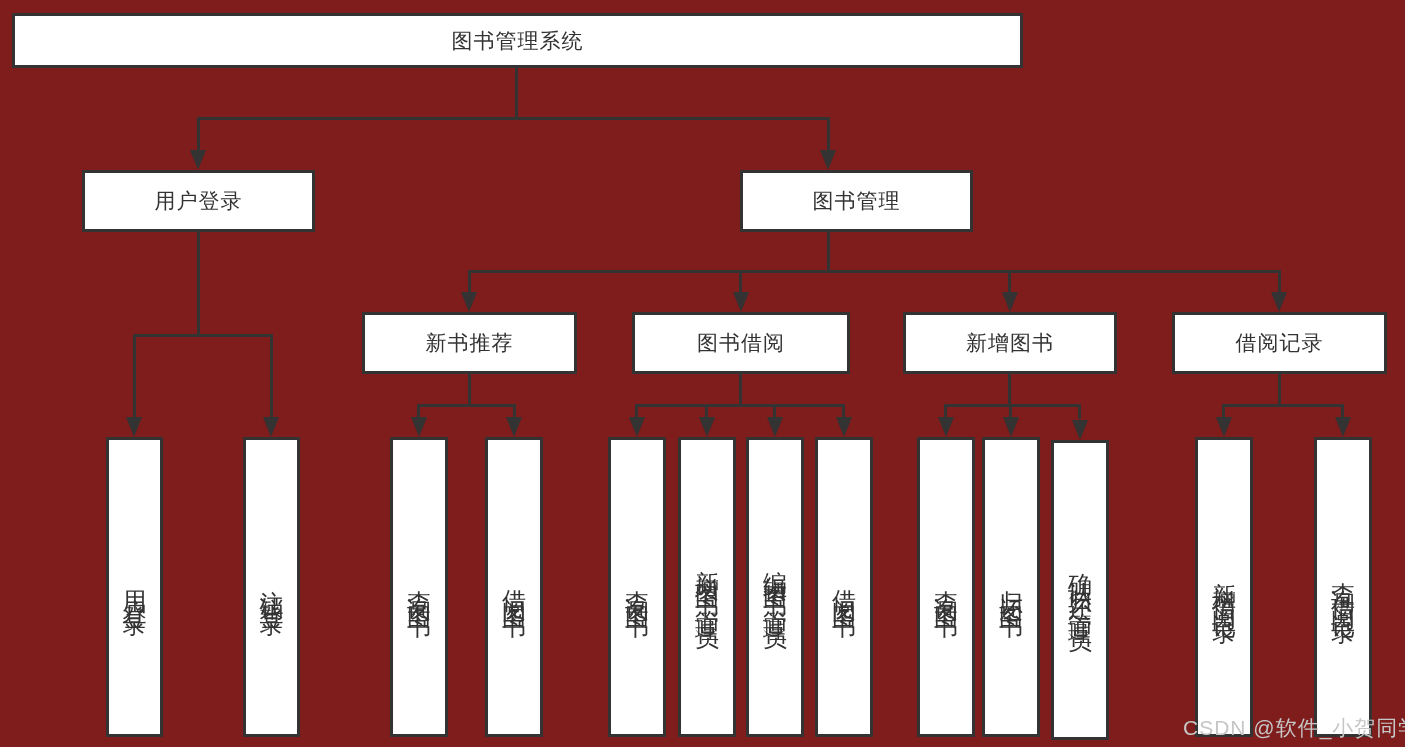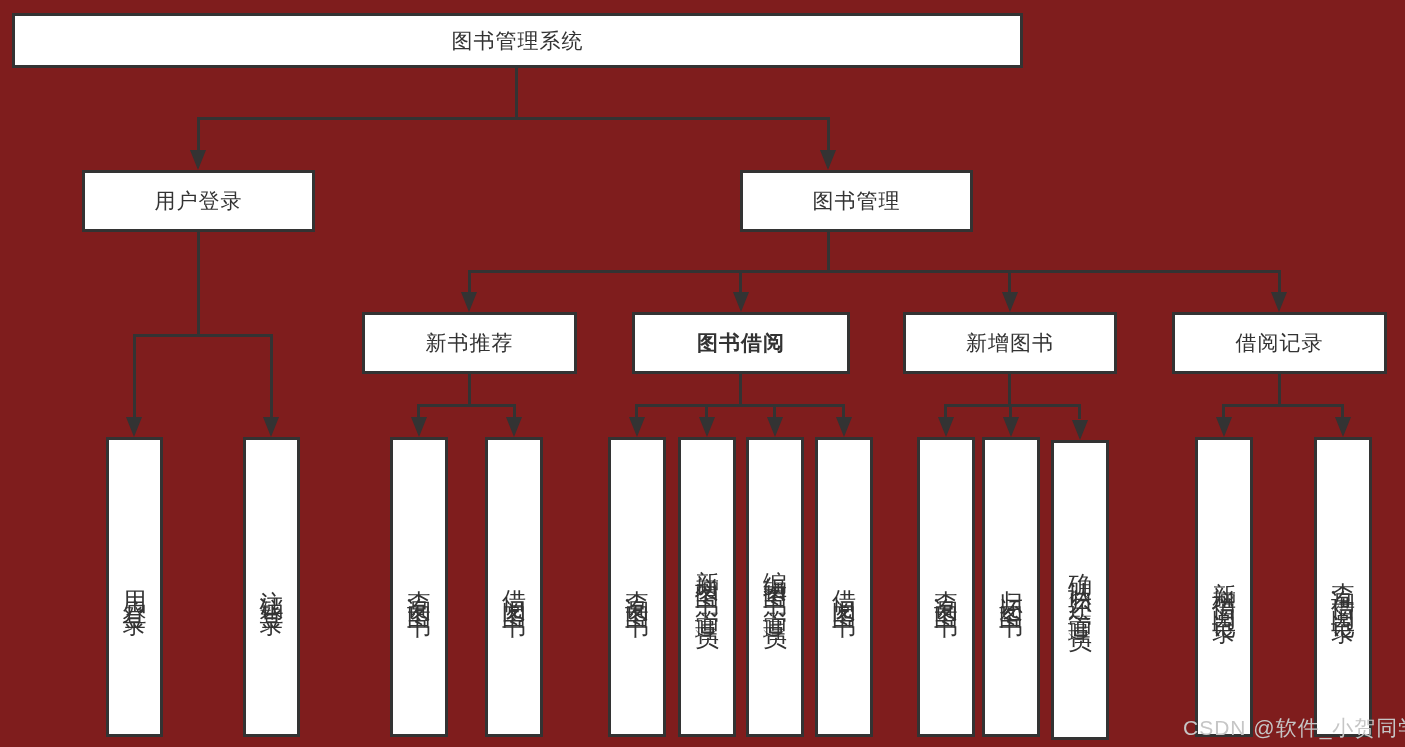--- a/index.html
+++ b/index.html
@@ -82,21 +82,21 @@
   </div>
 
   <div class="node" style="left:712px; top:170px; width:233px; height:62px;margin-left:28px;">
     <span>图书管理</span>
   </div>
 
   <div class="node" style="left:362px; top:312px; width:215px; height:62px;">
     <span>新书推荐</span>
   </div>
 
-  <div class="node" style="left:632px; top:312px; width:218px; height:62px;font-weight:bold;">
+  <div class="node" style="left:632px; top:312px; width:218px; height:62px;">
     <span>图书借阅</span>
   </div>
 
   <div class="node" style="left:903px; top:312px; width:214px; height:62px;">
     <span>新增图书</span>
   </div>
 
   <div class="node" style="left:1172px; top:312px; width:215px; height:62px;">
     <span>借阅记录</span>
   </div>

